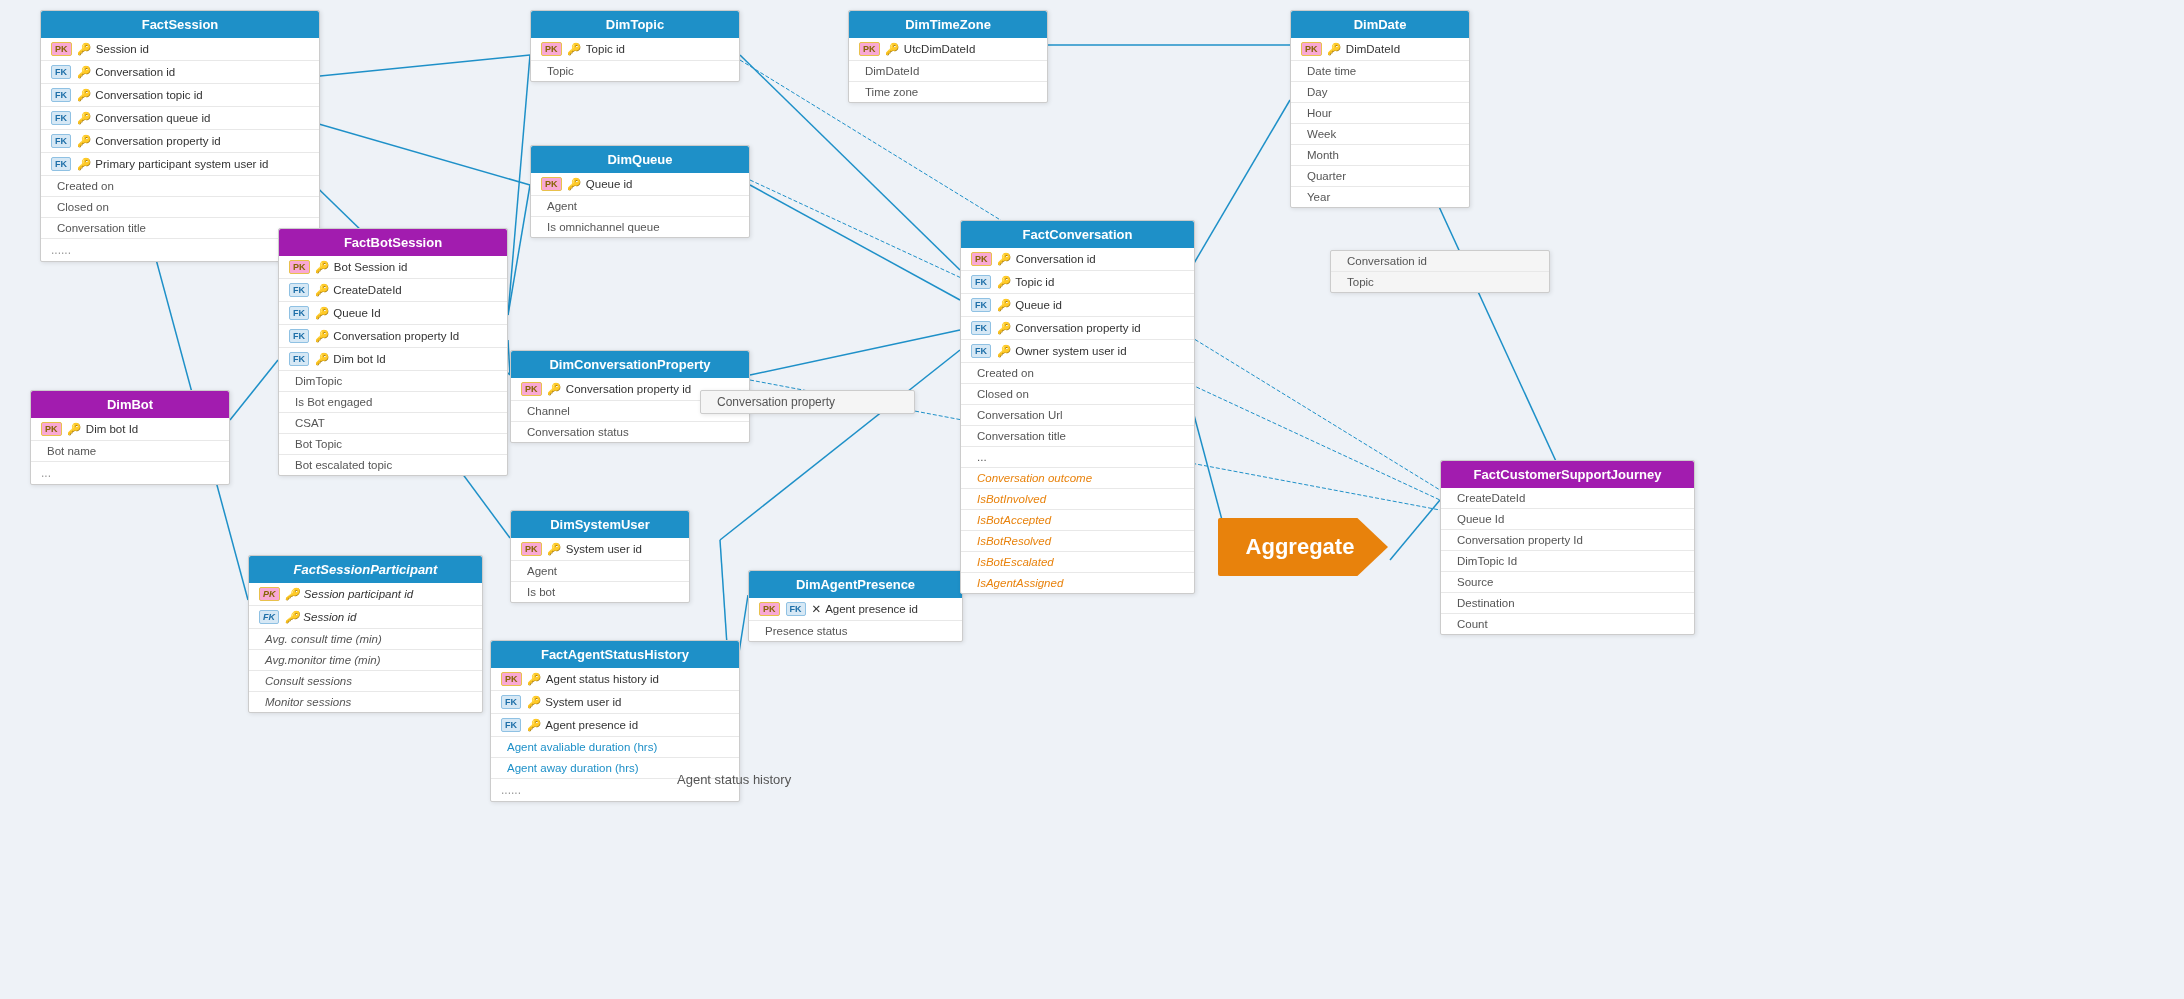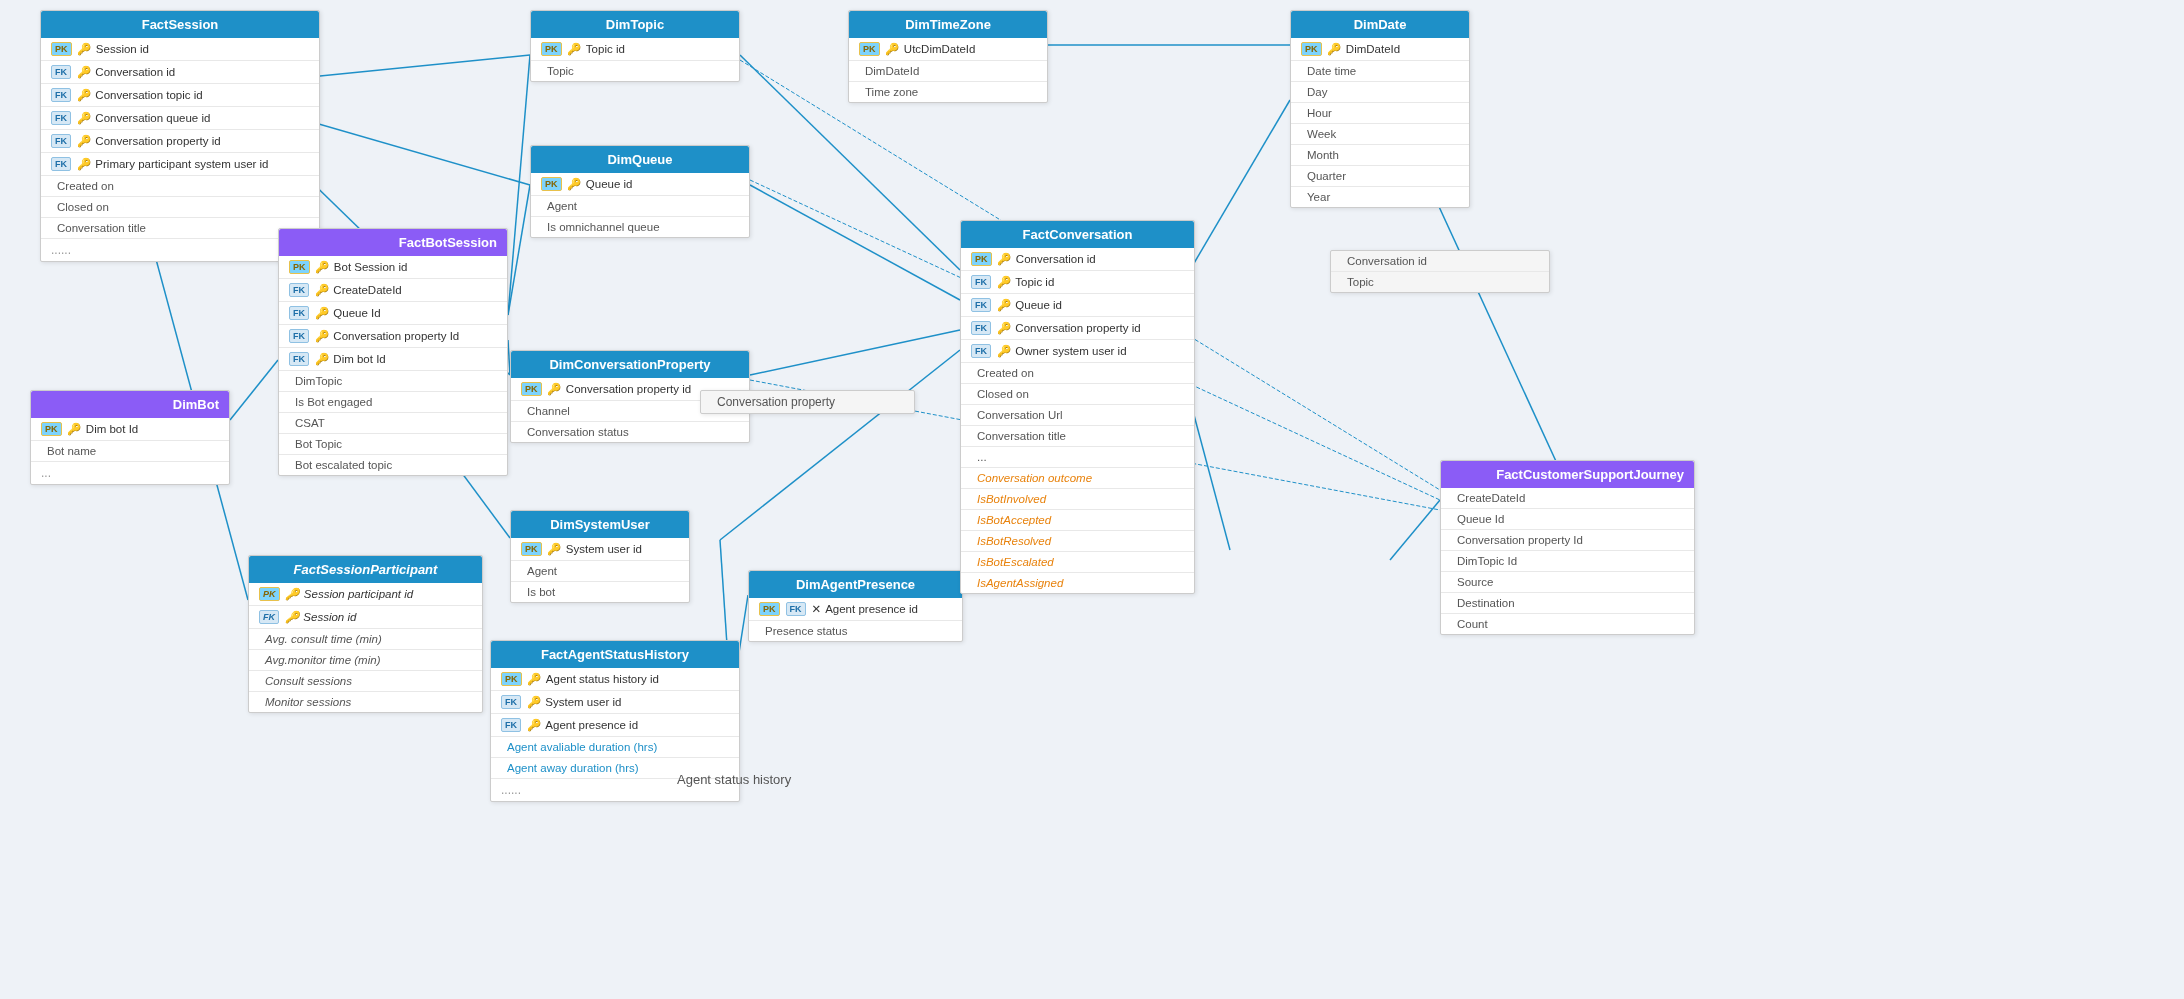--- a/index.html
+++ b/index.html
@@ -27,21 +27,21 @@
     }
     .table-header {
       color: #fff;
       font-weight: bold;
       font-size: 13px;
       padding: 6px 10px;
       text-align: center;
       border-radius: 2px 2px 0 0;
     }
     .table-header.blue { background: #1e90c8; }
-    .table-header.orange { background: #8b5cf6; text-align: right; }
+    .table-header.orange { background: #a21caf; }
     .table-body { padding: 0; }
     .table-row {
       padding: 4px 10px 4px 10px;
       border-bottom: 1px solid #e8e8e8;
       color: #333;
       font-size: 11.5px;
       display: flex;
       align-items: center;
       gap: 4px;
     }
@@ -51,21 +51,21 @@
     .table-row.field { color: #555; padding-left: 16px; }
     .badge {
       font-size: 9px;
       font-weight: bold;
       border-radius: 2px;
       padding: 1px 3px;
       margin-right: 2px;
       min-width: 18px;
       text-align: center;
     }
-    .badge-pk { background: #7dd3fc; color: #856404; border: 1px solid #e8c14b; }
+    .badge-pk { background: #f9a8d4; color: #856404; border: 1px solid #e8c14b; }
     .badge-fk { background: #d6e8f5; color: #1e6fa8; border: 1px solid #8fc1e3; }
     .dots { color: #999; font-size: 12px; padding: 4px 10px; }
 
     
     .connectors {
       position: absolute;
       top: 0; left: 0;
       width: 2184px;
       height: 999px;
       pointer-events: none;
@@ -492,20 +492,33 @@
   </div>
 
   <div class="table-box" style="left:700px; top:390px; width:215px; background:#f5f5f5; border:1px solid #ccc;">
     <div class="table-body">
       <div class="table-row field">
         <span style="color:#555; font-size:12px;">Conversation property</span>
       </div>
     </div>
   </div>
 
+  <div style="position:absolute; left:1218px; top:518px;">
+    <div style="
+      background: #e8820c;
+      color: #fff;
+      font-size: 22px;
+      font-weight: bold;
+      padding: 16px 28px 16px 22px;
+      clip-path: polygon(0 0, 82% 0, 100% 50%, 82% 100%, 0 100%);
+      min-width: 170px;
+      text-align: center;
+      border-radius: 2px;
+    ">Aggregate</div>
+  </div>
 
   <div class="table-box" style="left:1440px; top:460px; width:255px;">
     <div class="table-header orange">FactCustomerSupportJourney</div>
     <div class="table-body">
       <div class="table-row field">
         <span>CreateDateId</span>
       </div>
       <div class="table-row field">
         <span>Queue Id</span>
       </div>

